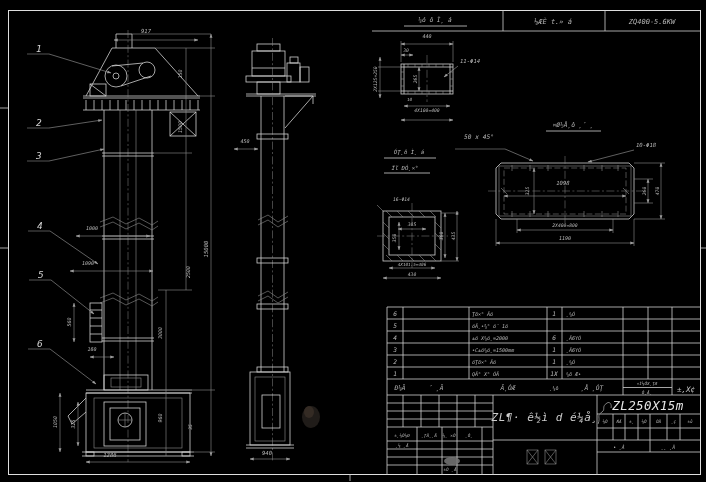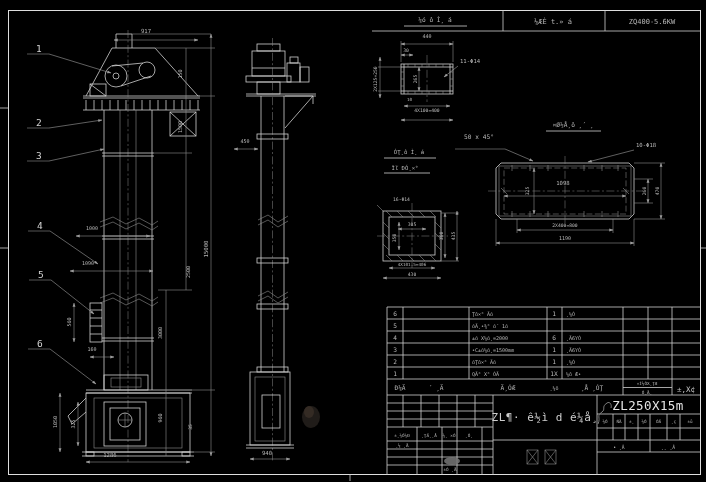--- a/index.html
+++ b/index.html
@@ -1,16 +1,16 @@
 <!DOCTYPE html>
 <html><head>
 <meta charset="utf-8">
 <style>
   html,body{margin:0;padding:0;background:#000;}
-  #stage{position:relative;width:706px;height:482px;background:#000;overflow:hidden;}
+  #stage{position:relative;width:706px;height:482px;background:#000;overflow:hidden;font-style:italic;}
   svg{display:block;}
   .ln{stroke:#cfcfcf;stroke-width:.8;fill:none;}
   .lnb{stroke:#dedede;stroke-width:1;fill:none;}
   .dim{stroke:#8f8f8f;stroke-width:.6;fill:none;}
   .dima{stroke:#8f8f8f;stroke-width:.6;fill:none;marker-start:url(#arr);marker-end:url(#arr);}
   .lead{stroke:#9f9f9f;stroke-width:.6;fill:none;marker-end:url(#arr);}
   .dash{stroke:#989898;stroke-width:.5;fill:none;stroke-dasharray:6 2.4;}
   .cl{stroke:#8a8a8a;stroke-width:.5;fill:none;stroke-dasharray:8 2.4 2 2.4;}
   text{fill:#b6b6b6;font-family:"DejaVu Sans Mono","DejaVu Sans",monospace;}
   .t4{font-size:4.3px;}.t45{font-size:4.7px;}.t5{font-size:5px;}.t55{font-size:5.6px;}

